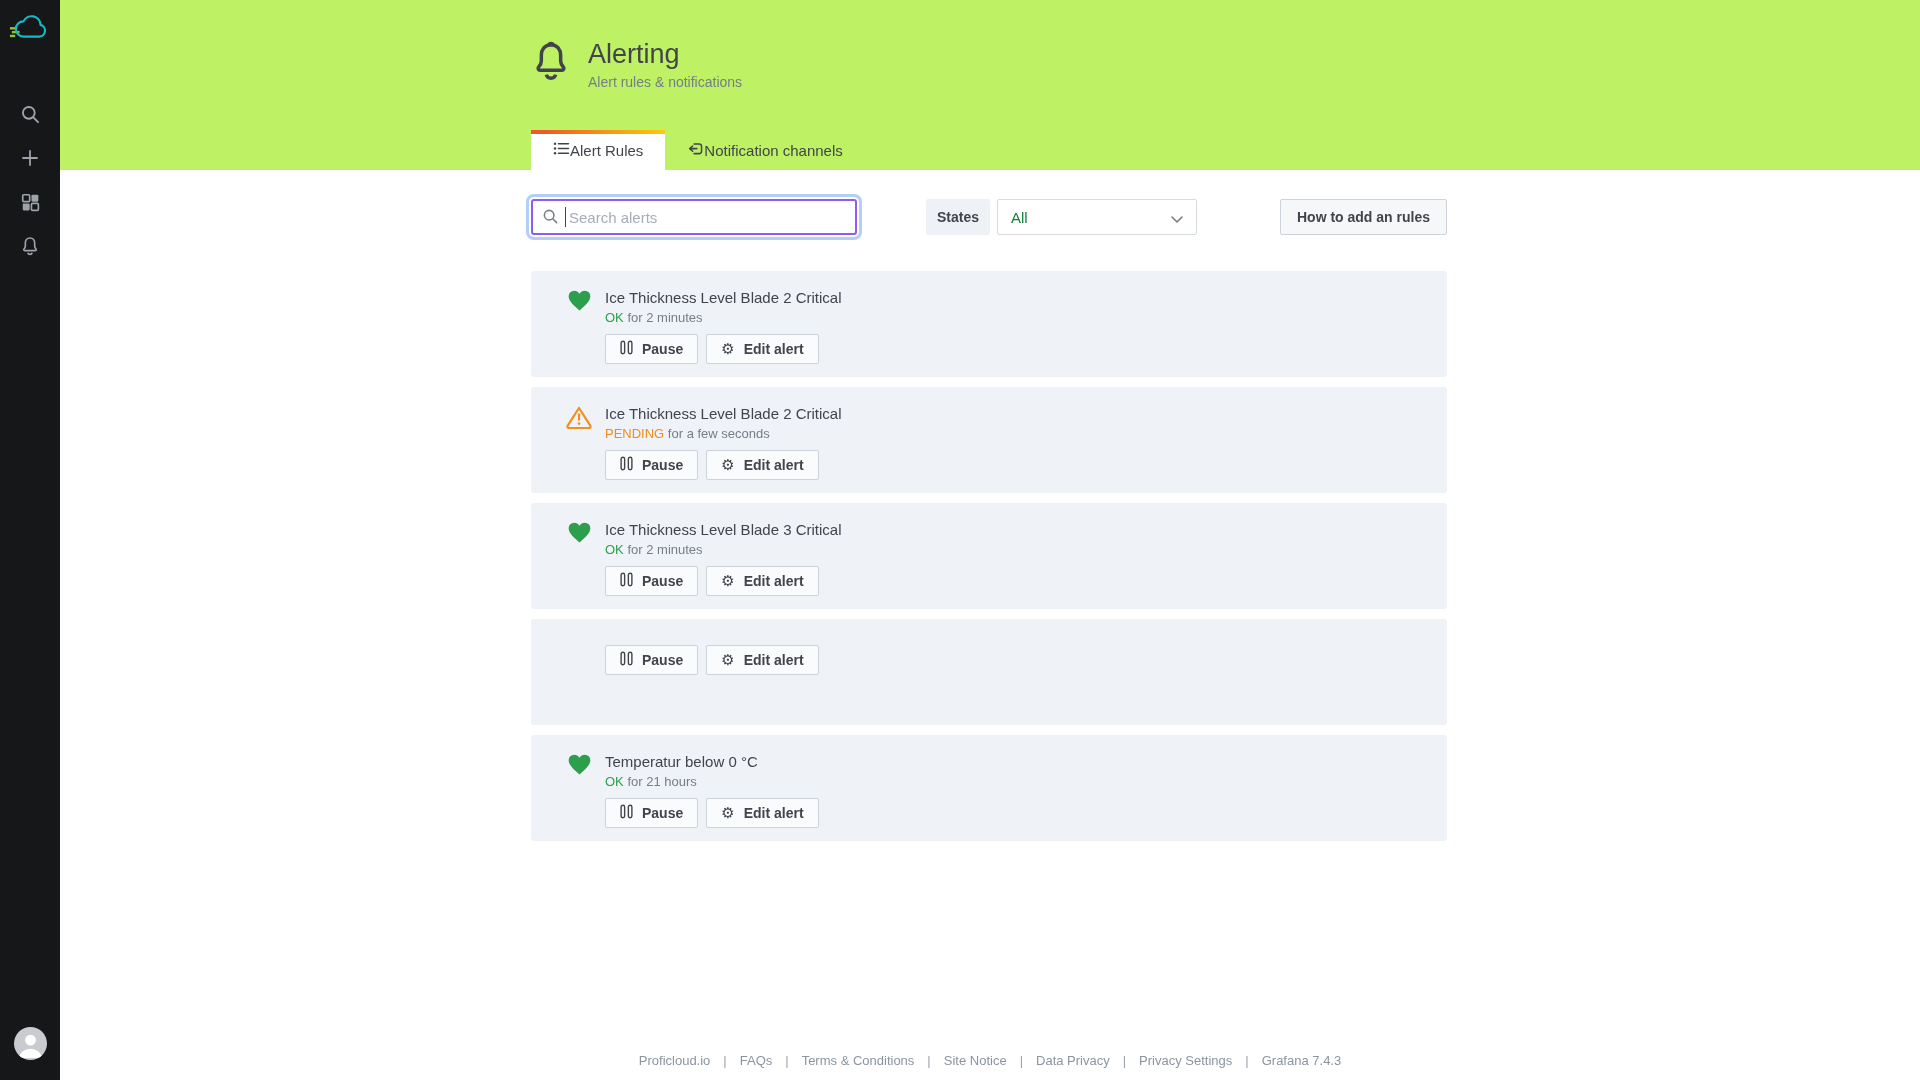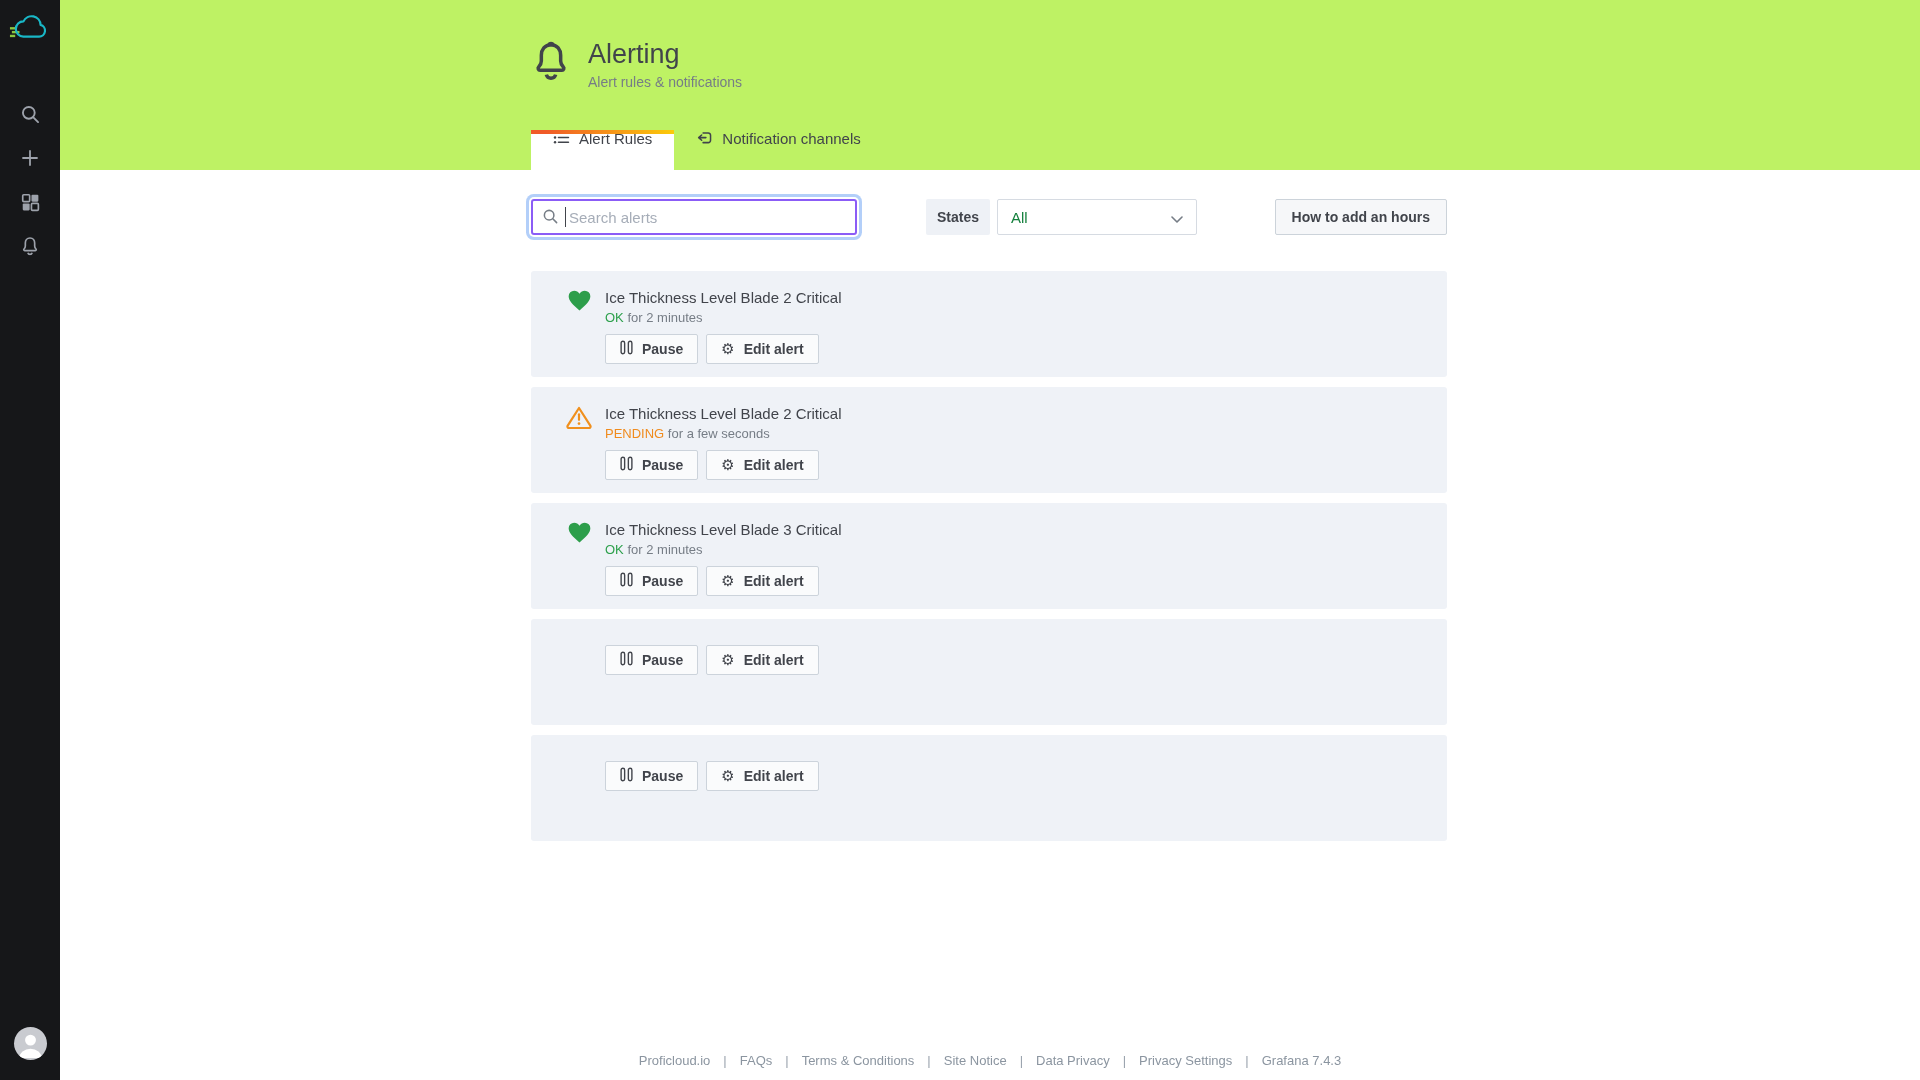--- a/index.html
+++ b/index.html
@@ -20,21 +20,21 @@
   
   .main { position:relative; width:1860px; height:1080px; background:#fff; }
 
   
   .page-header { position:relative; height:170px; background:#bef264; }
   .header-inner { position:absolute; left:471px; top:38px; display:flex; align-items:flex-start; gap:17px; }
   .page-title { font-size:27px; font-weight:500; color:#41444b; line-height:32px; }
   .page-subtitle { font-size:14px; color:#767d86; margin-top:4px; }
 
   .tabs { position:absolute; left:471px; bottom:0; display:flex; height:40px; }
-  .tab { position:relative; display:flex; gap:9px; padding:0 22px;
+  .tab { position:relative; display:flex; align-items:center; padding:0 22px;
          font-size:15px; color:#41444b; cursor:pointer; white-space:nowrap; }
   .tab.active { background:#fff; }
   .tab-accent { position:absolute; top:0; left:0; right:0; height:4px;
          background:linear-gradient(to right,#F05A28 10%,#FBCA0A 99%); }
 
   
   .content { position:relative; background:#fff; height:910px; }
   .toolbar { position:absolute; left:471px; top:29px; width:916px; display:flex; align-items:center; }
 
   .search-wrap { position:relative; width:326px; height:36px; }
@@ -206,21 +206,21 @@
           <div class="states-select">
             <span>All</span>
             <span>
               <svg width="12" height="7" viewBox="0 0 12 7">
                 <path d="M1 1 L6 6 L11 1" fill="none" stroke="#767d86" stroke-width="1.6" stroke-linecap="round" stroke-linejoin="round"></path>
               </svg>
             </span>
           </div>
         </div>
 
-        <button class="help-btn">How to add an hours</button>
+        <button class="help-btn">How to add an rules</button>
       </div>
 
       <div class="alert-list">
   <div class="alert-card state-ok">
     <div class="card-row">
       <span class="state-icon">
         <svg class="icon-heart" width="25" height="23" viewBox="0 0 24 22">
           <path d="M12 20.6 C5.2 14.6 1.6 11 1.6 6.9 A5.3 5.3 0 0 1 6.9 1.6 C8.9 1.6 10.9 2.7 12 4.4 C13.1 2.7 15.1 1.6 17.1 1.6 A5.3 5.3 0 0 1 22.4 6.9 C22.4 11 18.8 14.6 12 20.6 Z" fill="#2d9e4b"></path>
         </svg>
 
@@ -330,20 +330,35 @@
         <span class="btn-label pause-label">Pause</span>
       </button>
       <button class="btn">
         <span class="gear-glyph">⚙</span>
         <span class="btn-label edit-label">Edit alert</span>
       </button>
     </div>
   </div>
 
   <div class="alert-card state-ok">
+    <div class="card-row">
+      <span class="state-icon">
+        <svg class="icon-heart" width="25" height="23" viewBox="0 0 24 22">
+          <path d="M12 20.6 C5.2 14.6 1.6 11 1.6 6.9 A5.3 5.3 0 0 1 6.9 1.6 C8.9 1.6 10.9 2.7 12 4.4 C13.1 2.7 15.1 1.6 17.1 1.6 A5.3 5.3 0 0 1 22.4 6.9 C22.4 11 18.8 14.6 12 20.6 Z" fill="#2d9e4b"></path>
+        </svg>
+
+      </span>
+      <div>
+        <div class="alert-title">Temperatur below 0 °C</div>
+        <div class="alert-status">
+          <span class="state-text">OK</span>
+          <span class="state-duration"> for 21 hours</span>
+        </div>
+      </div>
+    </div>
     <div class="alert-actions">
       <button class="btn">
         <span>
           <svg width="13" height="15" viewBox="0 0 14 16">
             <rect x="1.2" y="1.2" width="3.8" height="13.6" rx="1.9" fill="none" stroke="#41444b" stroke-width="1.5"></rect>
             <rect x="9" y="1.2" width="3.8" height="13.6" rx="1.9" fill="none" stroke="#41444b" stroke-width="1.5"></rect>
           </svg>
         </span>
         <span class="btn-label pause-label">Pause</span>
       </button>

